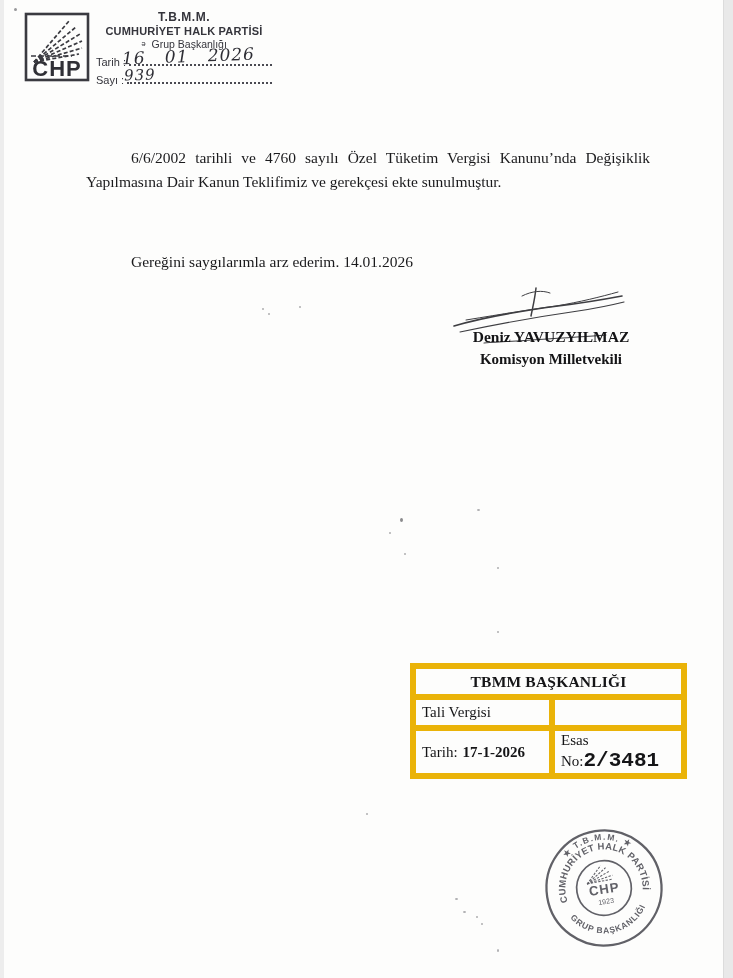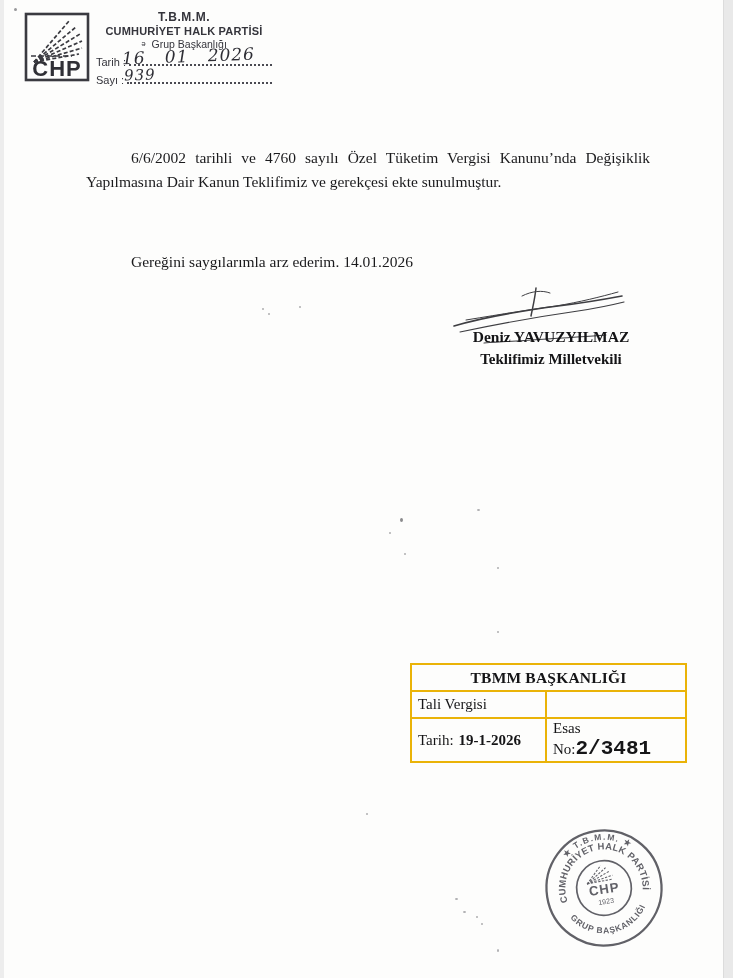--- a/index.html
+++ b/index.html
@@ -35,21 +35,21 @@
   
   .sig-scribble{position:absolute;left:448px;top:286px;}
   .sig-name{position:absolute;left:446px;top:328px;width:210px;text-align:center;
             font-weight:bold;font-size:15.5px;color:#141416;}
   .sig-role{position:absolute;left:446px;top:351px;width:210px;text-align:center;
             font-weight:bold;font-size:15px;color:#141416;}
 
   
   .route{position:absolute;left:410px;top:663px;width:277px;border-collapse:collapse;
          font-size:15px;color:#151517;}
-  .route td{border:2px solid #eab308;padding:1px 6px;vertical-align:middle;}
+  .route td{border:6px solid #eab308;padding:1px 6px;vertical-align:middle;}
   .route .hd{text-align:center;font-weight:bold;font-size:15.5px;height:23px;letter-spacing:.2px;}
   .route .c1{width:121px;}
   .route .r-tali td{height:23px;}
   .route .r-esas td{height:22px;font-weight:bold;}
   .route .r-tarih td{height:34px;}
   .bold-val{font-weight:bold;margin-left:5px;}
   .esasno-val{font-weight:bold;font-size:21px;font-family:Liberation Mono, monospace;}
 
   
   .round-stamp{position:absolute;left:538px;top:822px;opacity:.85;}
@@ -107,33 +107,33 @@
     <g fill="none" stroke="#2a2a2e" stroke-linecap="round" opacity=".9">
       <path d="M6,40 C40,30 80,24 110,20 C135,17 158,13 174,10" stroke-width="1.6"></path>
       <path d="M12,46 C50,38 95,30 130,25 C150,22 164,19 176,16" stroke-width="1.2"></path>
       <path d="M18,34 C55,28 85,23 108,20 C132,16 152,11 170,6" stroke-width="1"></path>
       <path d="M88,2 C87,12 85,20 83,30" stroke-width="1.5"></path>
       <path d="M74,10 C84,5 94,4 102,7" stroke-width="1"></path>
       <path d="M36,57 C80,54 120,52 158,49" stroke-width="1.1"></path>
     </g>
   </svg>
   <div class="sig-name">Deniz YAVUZYILMAZ</div>
-  <div class="sig-role">Teklifimiz Milletvekili</div>
+  <div class="sig-role">Komisyon Milletvekili</div>
 
   <table class="route">
     <tbody>
         <tr>
       <td class="hd" colspan="2">TBMM BAŞKANLIĞI</td>
     </tr>
     <tr class="r-tali">
       <td class="c1">Tali Vergisi</td>
       <td></td>
     </tr>
     <tr class="r-tarih">
-      <td class="c1"><span>Tarih:</span><span class="bold-val">19-1-2026</span></td>
+      <td class="c1"><span>Tarih:</span><span class="bold-val">17-1-2026</span></td>
       <td><span>Esas No:</span><span class="esasno-val">2/3481</span></td>
     </tr>
   </tbody>
     </table>
 
   <svg class="round-stamp" width="132" height="132" viewBox="0 0 140 140">
     <defs>
       <path id="arcTop" d="M 28.2,40.7 A 51,51 0 0 1 111.8,40.7"></path>
       <path id="arcRing" d="M 32.8,87.3 A 41,41 0 1 1 107.2,87.3"></path>
       <path id="arcBottom" d="M 28.4,94 A 48,48 0 0 0 111.6,94"></path>

